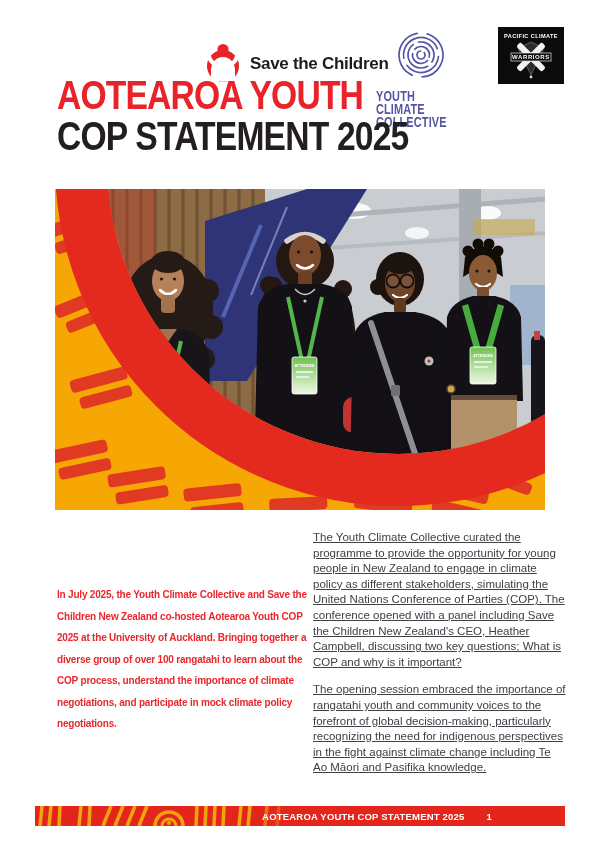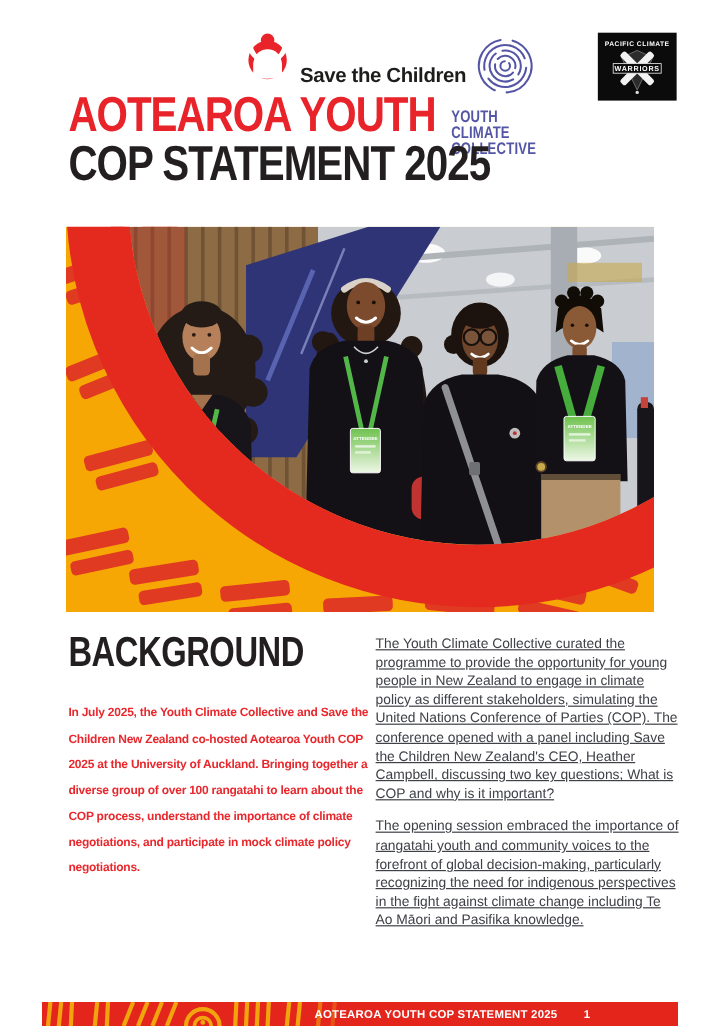--- a/index.html
+++ b/index.html
@@ -1,21 +1,21 @@
 <!DOCTYPE html>
 <html><head>
 <meta charset="utf-8">
 <style>
   html,body{margin:0;padding:0;background:#ffffff;}
   .page{
     position:relative;width:600px;height:855px;background:#fff;overflow:hidden;
     font-family:"Liberation Sans",sans-serif;
   }
   
-  .logo-sc{position:absolute;left:203px;top:24px;display:flex;align-items:flex-end;gap:7px;}
+  .logo-sc{position:absolute;left:203px;top:40px;display:flex;align-items:center;gap:7px;}
   .logo-sc .sc-text{font-size:17px;font-weight:bold;color:#1d1d1b;letter-spacing:-0.3px;}
   .logo-ycc{position:absolute;left:376px;top:30px;display:flex;align-items:center;gap:6px;flex-direction:column;}
   .ycc-text{display:inline-block;transform:scaleX(0.78);transform-origin:0 50%;
     font-size:14px;line-height:13px;font-weight:bold;color:#5456a5;letter-spacing:0.2px;white-space:nowrap;}
   .logo-pcw{position:absolute;left:498px;top:27px;}
   
   .title{position:absolute;left:57px;top:76px;}
   .title span{display:inline-block;transform:scaleX(0.82);transform-origin:0 50%;
     font-size:41px;line-height:38px;font-weight:bold;letter-spacing:-1px;white-space:nowrap;}
   .title .t1{color:#e8232a;}
@@ -26,21 +26,21 @@
   .bg-heading{position:absolute;left:57px;top:524px;margin:0;}
   .bg-heading span{display:inline-block;transform:scaleX(0.78);transform-origin:0 50%;
     font-size:35px;font-weight:bold;color:#231f20;letter-spacing:-0.5px;white-space:nowrap;}
   .lead{position:absolute;left:57px;top:574px;width:258px;
     font-size:10px;font-weight:bold;line-height:21.5px;color:#e8282d;letter-spacing:-0.2px;}
   .col-right{position:absolute;left:313px;top:530px;width:254px;
     font-size:11.5px;line-height:15.6px;color:#3f4147;text-decoration:underline;}
   .col-right p{margin:0 0 12px 0;}
   
   .footer-bar{position:absolute;left:35px;top:806px;width:468px;height:20px;background:#ec4899;
-    display:flex;align-items:center;margin-top:29px;}
+    display:flex;align-items:center;}
   .footer-bar svg{position:absolute;left:0;top:0;}
   .footer-text{margin-left:auto;display:flex;align-items:center;gap:22px;padding-right:11px;
     position:relative;z-index:2;}
   .footer-text .ft{color:#fff;font-size:9.5px;font-weight:bold;letter-spacing:0.2px;}
 </style>
 </head>
 <body>
 
 <div class="page">
 
@@ -260,23 +260,20 @@
             <rect x="476" y="146" width="14" height="110" rx="6" fill="#17141a"></rect>
             <rect x="479" y="142" width="6" height="9" fill="#c4433a"></rect>
           </g>
         </g>
 
         <circle cx="343" cy="-26" r="317" fill="none" stroke="#e42a1f" stroke-width="52"></circle>
       </g>
     </svg>
   </div>
 
-  <h2 class="bg-heading">
-    <span>BACKGROUND</span>
-  </h2>
 
   <p class="lead">In July 2025, the Youth Climate Collective and Save the Children New Zealand co-hosted Aotearoa Youth COP 2025 at the University of Auckland. Bringing together a diverse group of over 100 rangatahi to learn about the COP process, understand the importance of climate negotiations, and participate in mock climate policy negotiations.</p>
 
   <div class="col-right">
     <p>The Youth Climate Collective curated the programme to provide the opportunity for young people in New Zealand to engage in climate policy as different stakeholders, simulating the United Nations Conference of Parties (COP). The conference opened with a panel including Save the Children New Zealand's CEO, Heather Campbell, discussing two key questions; What is COP and why is it important?</p>
     <p>The opening session embraced the importance of rangatahi youth and community voices to the forefront of global decision-making, particularly recognizing the need for indigenous perspectives in the fight against climate change including Te Ao Māori and Pasifika knowledge.</p>
   </div>
 
   <div class="footer-bar">
     <svg width="530" height="20" viewBox="0 0 530 20">

